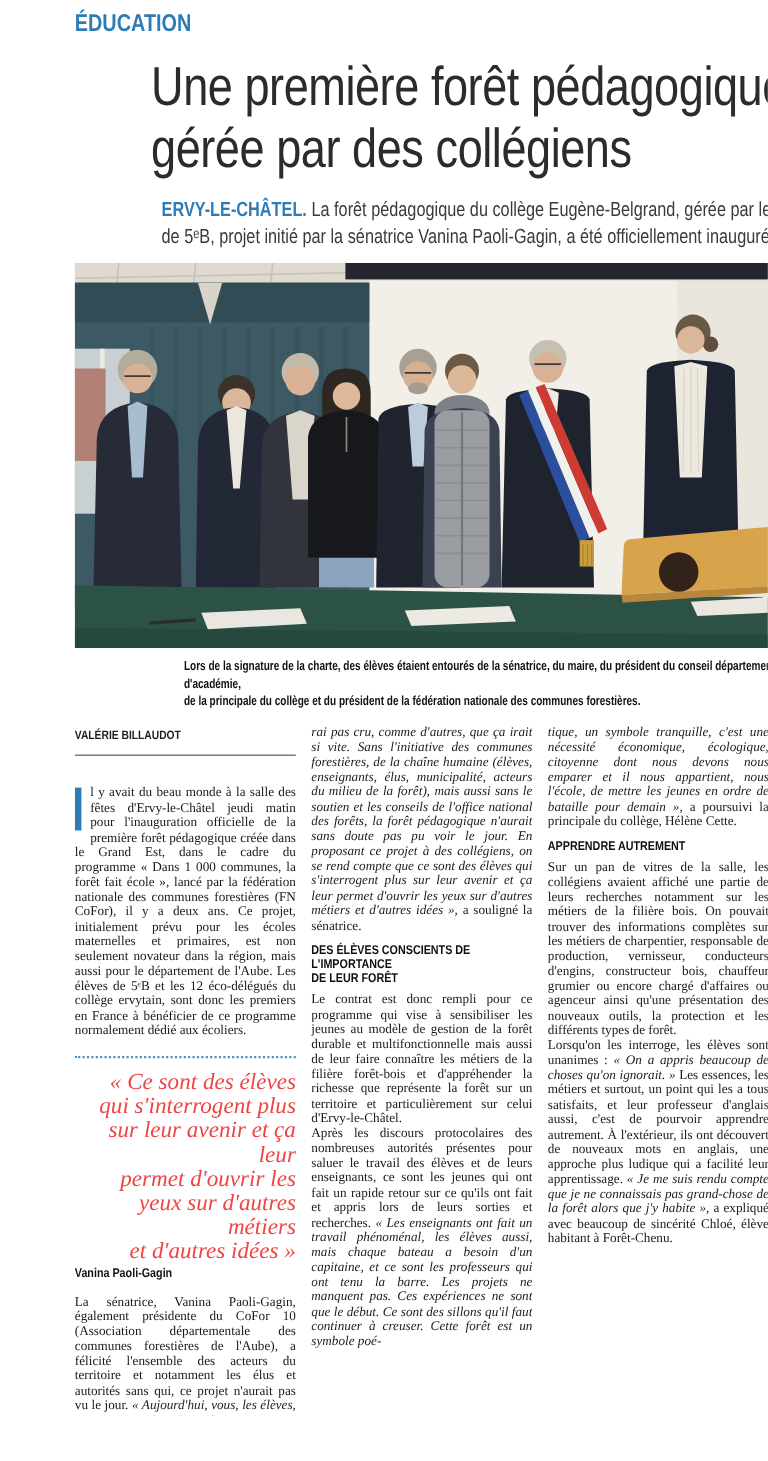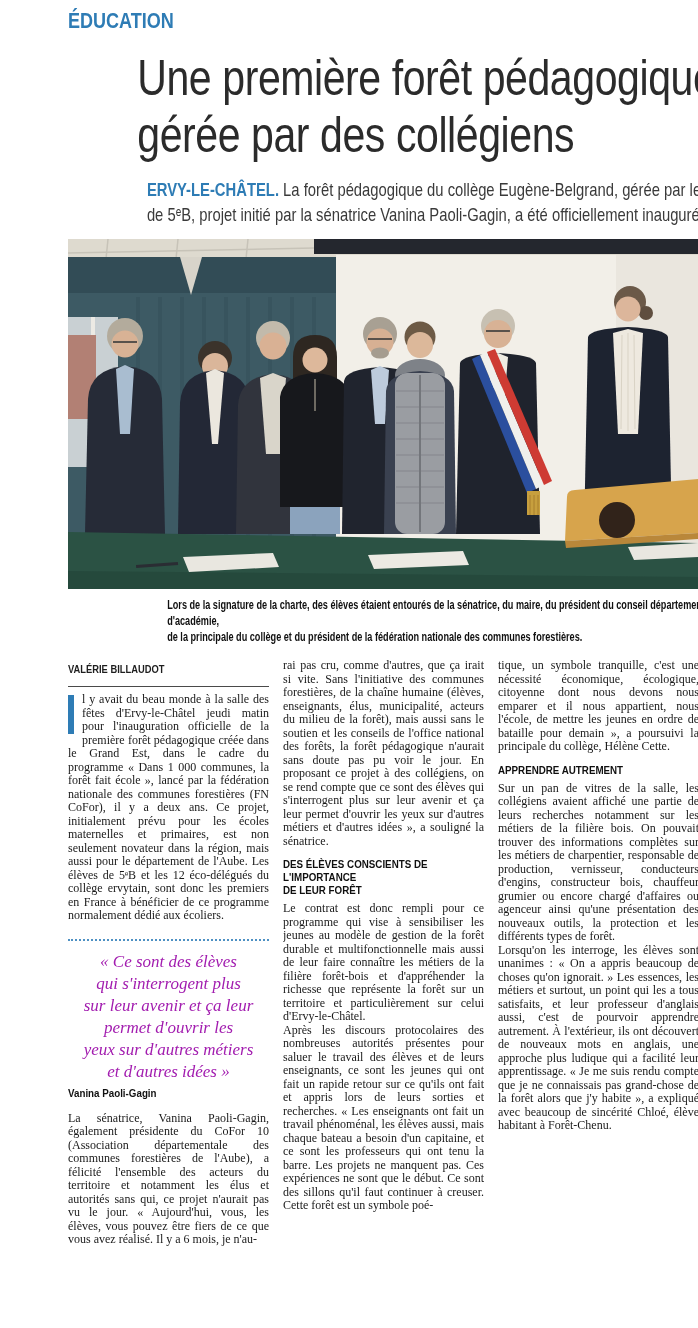--- a/index.html
+++ b/index.html
@@ -21,27 +21,27 @@
           font-size:12px;line-height:16px;color:#101010;margin-top:8px;
           width:131%;transform:scaleX(.76);white-space:pre-line;}
 
   .cols{display:flex;gap:14px;margin-top:14px;height:628px;overflow:hidden;}
   .col{width:201px;overflow:hidden;}
   .byline{font-family:"Liberation Sans","DejaVu Sans",sans-serif;font-weight:700;
           font-size:11px;color:#1e1e1e;transform:scaleX(.85);transform-origin:0 0;
           display:inline-block;white-space:nowrap;}
   .byrule{border:0;border-top:1px solid #4a4a4a;margin:9px 0 0 0;}
   .col p{font-size:12px;line-height:13.5px;text-align:justify;margin:0;}
-  .col p.lead1{margin-top:6px;}
-  .it{margin-top:32px;}
+  .col p.lead1{margin-top:27px;}
+  .it{font-style:italic;margin-top:32px;}
   .dropbar{float:left;width:6px;height:39px;background:#2e7cb5;margin:2px 8px 1px 0;}
 
   .pullquote{margin:16px 0 11px 0;border-top:2px dotted #4d90c3;padding-top:10px;}
-  .pq-text{font-style:italic;font-size:17px;line-height:22px;color:#a21caf;
-          white-space:pre-line;text-align:center;}
+  .pq-text{font-style:italic;font-size:21px;line-height:22px;color:#ef4444;
+          white-space:pre-line;text-align:right;}
   .pq-author{font-family:"Liberation Sans","DejaVu Sans",sans-serif;font-weight:700;
           font-size:11.5px;color:#111;margin-top:4px;transform:scaleX(.85);
           transform-origin:0 0;display:inline-block;white-space:nowrap;}
 
   .subhead{font-family:"Liberation Sans","DejaVu Sans",sans-serif;font-weight:700;
           font-size:11.5px;line-height:13px;color:#0f0f0f;margin:10px 0 5px 0;
           width:117.6%;transform:scaleX(.85);transform-origin:0 0;white-space:pre-line;}
   .endmark{display:inline-block;width:9px;height:9px;background:#3279b0;
           margin-left:4px;vertical-align:baseline;}
 </style>

